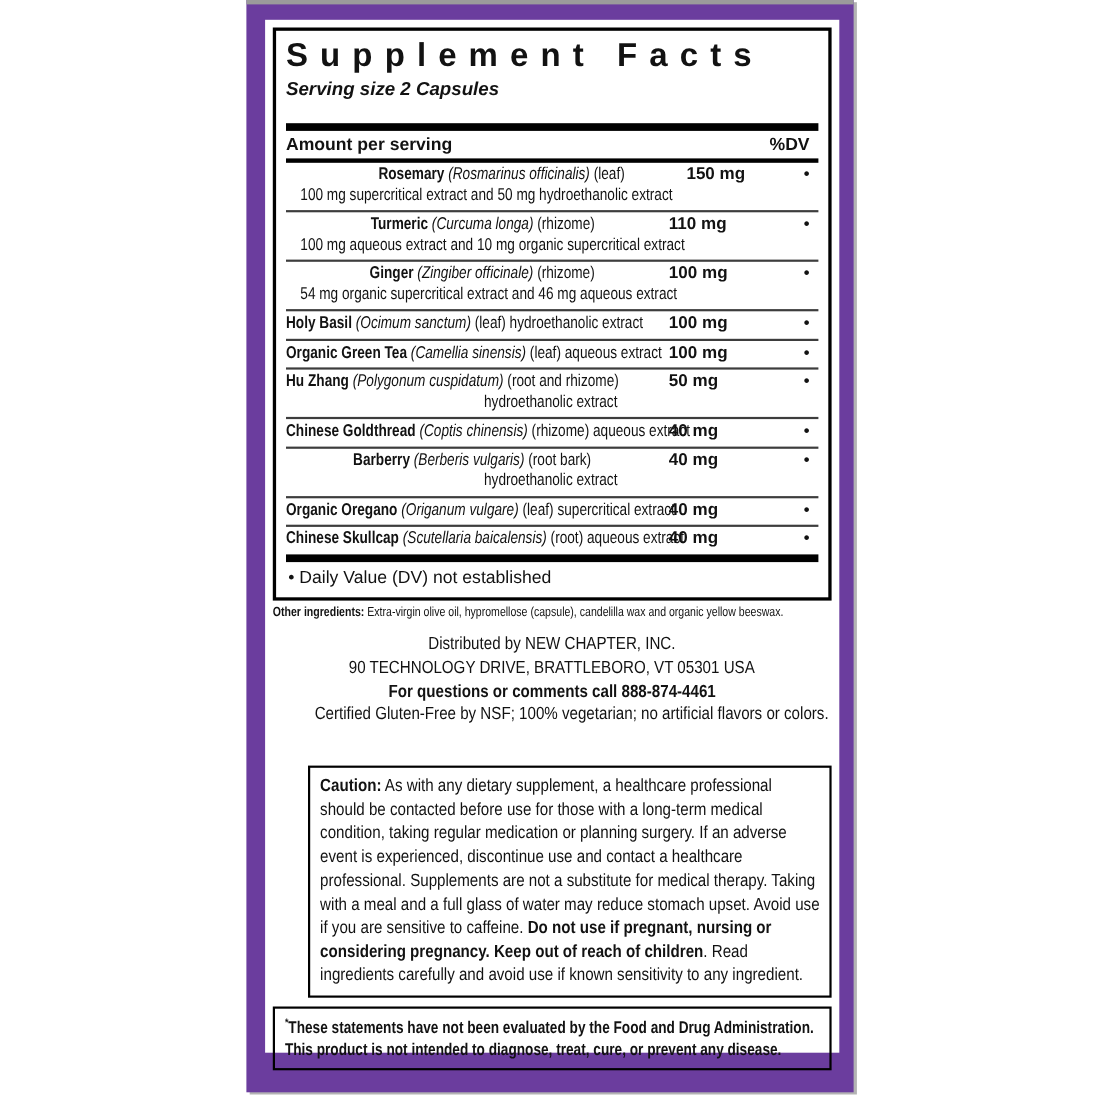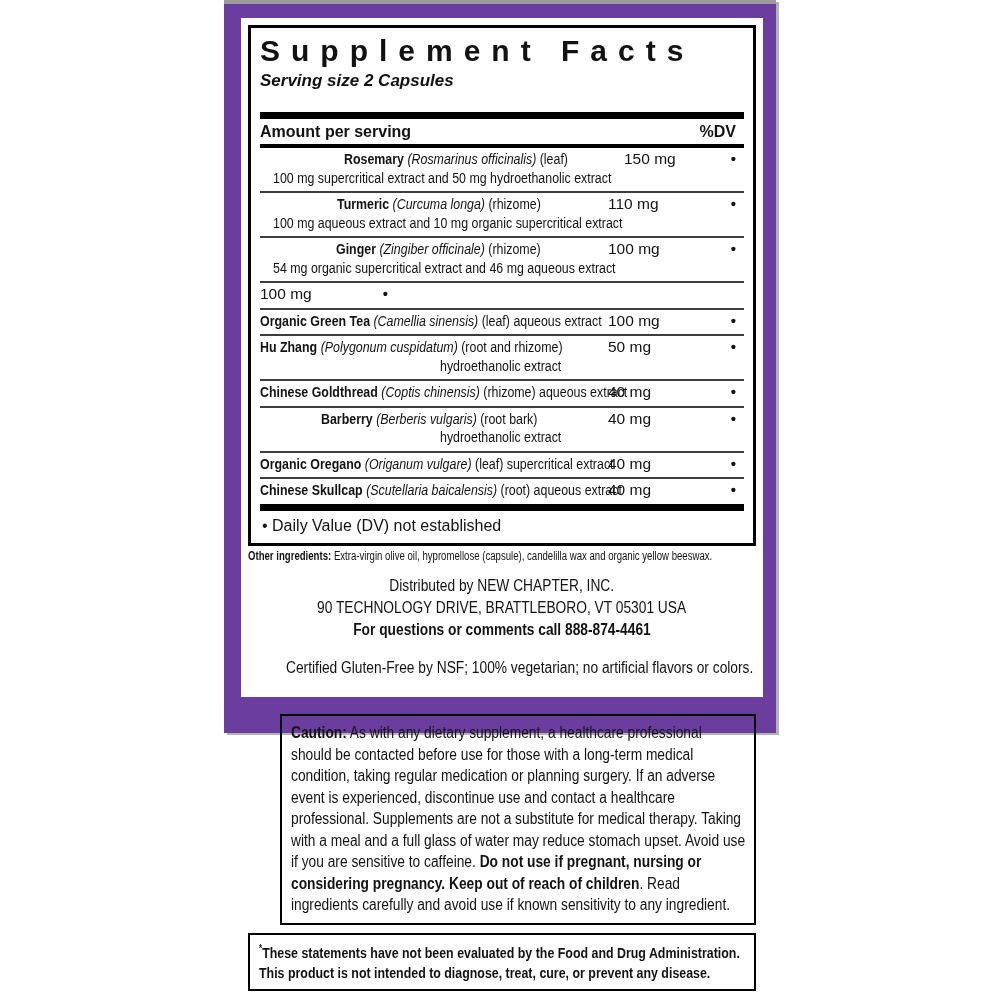--- a/index.html
+++ b/index.html
@@ -2,21 +2,21 @@
 <html><head>
 <meta charset="utf-8">
 <style>
   html,body{margin:0;padding:0;}
   body{
     width:1000px;height:1000px;background:#ffffff;
     font-family:"Liberation Sans", sans-serif;color:#121212;
     -webkit-font-smoothing:antialiased;
   }
   .frame{
-    box-sizing:border-box;width:552px;height:733px;margin:0 auto;
+    box-sizing:border-box;width:552px;height:993px;margin:0 auto;
     background:#6b3d9e;border-top:4px solid #9b9b9b;
     box-shadow:3px 2px 0 #b3b3b3;
     padding:14px 13px 36px 17px;
   }
   .inner{
     box-sizing:border-box;background:#ffffff;height:100%;
     padding:7px 7px 0 7px;
   }
   
   .facts{
@@ -35,32 +35,32 @@
     font-weight:bold;font-size:16px;padding:3px 8px 3px 0;line-height:19px;
   }
   .f-row{display:flex;align-items:flex-start;padding:2px 0 4px 0;font-size:15.5px;line-height:18.5px;}
   .f-row + .f-row{border-top:2px solid #3d3d3d;gap:16px;}
   .ri-main{flex:1;min-width:0;text-align:right;}
   .cond{display:inline-block;transform:scaleX(0.8);transform-origin:0 50%;white-space:nowrap;}
   .ri-sub{margin-left:13px;font-weight:normal;}
   .ri-sub:empty{display:none;}
   .ri-main b{font-weight:bold;}
   .ri-main i{font-style:italic;}
-  .ri-amt{width:78px;font-weight:normal;}
+  .ri-amt{width:78px;font-weight:bold;}
   .ri-dv{width:34px;text-align:right;padding-right:8px;font-weight:bold;font-size:15px;}
   .footnote{font-size:16px;padding:5px 0 1px 2px;line-height:19px;}
   
   .cond-block{display:block;width:125%;transform:scaleX(0.8);transform-origin:0 0;}
   .cond-block86{display:block;width:116.3%;transform:scaleX(0.86);transform-origin:0 0;}
   .other{font-size:12px;line-height:20.5px;}
   .other b{font-weight:bold;}
   .centerwrap{text-align:center;margin-top:9px;font-size:16px;line-height:22px;}
   .cond-c{display:inline-block;transform:scaleX(0.86);transform-origin:50% 50%;white-space:nowrap;}
   .bold{font-weight:bold;}
-  .cert{text-align:center;margin-top:18px;font-size:16px;}
+  .cert{text-align:center;margin-top:0;font-size:16px;}
   .caution-box{
     box-sizing:border-box;border:2.5px solid #000;margin-top:37px;
     padding:6px 9px 7px 9px;font-size:16px;line-height:21.5px;margin-left:32px;
   }
   .disc-box{
     box-sizing:border-box;border:2.5px solid #000;margin-top:8px;
     padding:4px 9px 6px 9px;font-weight:bold;font-size:15.5px;line-height:20px;
   }
   .disc-line{display:block;}
   .disc-line .cond{transform:scaleX(0.8);}
@@ -104,20 +104,24 @@
       <div class="f-row">
         <div class="ri-main">
           <span class="cond"><b>Ginger</b> <i>(Zingiber officinale)</i> <span>(rhizome)</span></span>
           <div class="ri-sub cond">54 mg organic supercritical extract and 46 mg aqueous extract</div>
         </div>
         <div class="ri-amt">100 mg</div>
         <div class="ri-dv">•</div>
       </div>
 
       <div class="f-row">
+        <div class="ri-main">
+          <span class="cond"><b>Holy Basil</b> <i>(Ocimum sanctum)</i> <span>(leaf) hydroethanolic extract</span></span>
+          
+        </div>
         <div class="ri-amt">100 mg</div>
         <div class="ri-dv">•</div>
       </div>
 
       <div class="f-row">
         <div class="ri-main">
           <span class="cond"><b>Organic Green Tea</b> <i>(Camellia sinensis)</i> <span>(leaf) aqueous extract</span></span>
           
         </div>
         <div class="ri-amt">100 mg</div>

